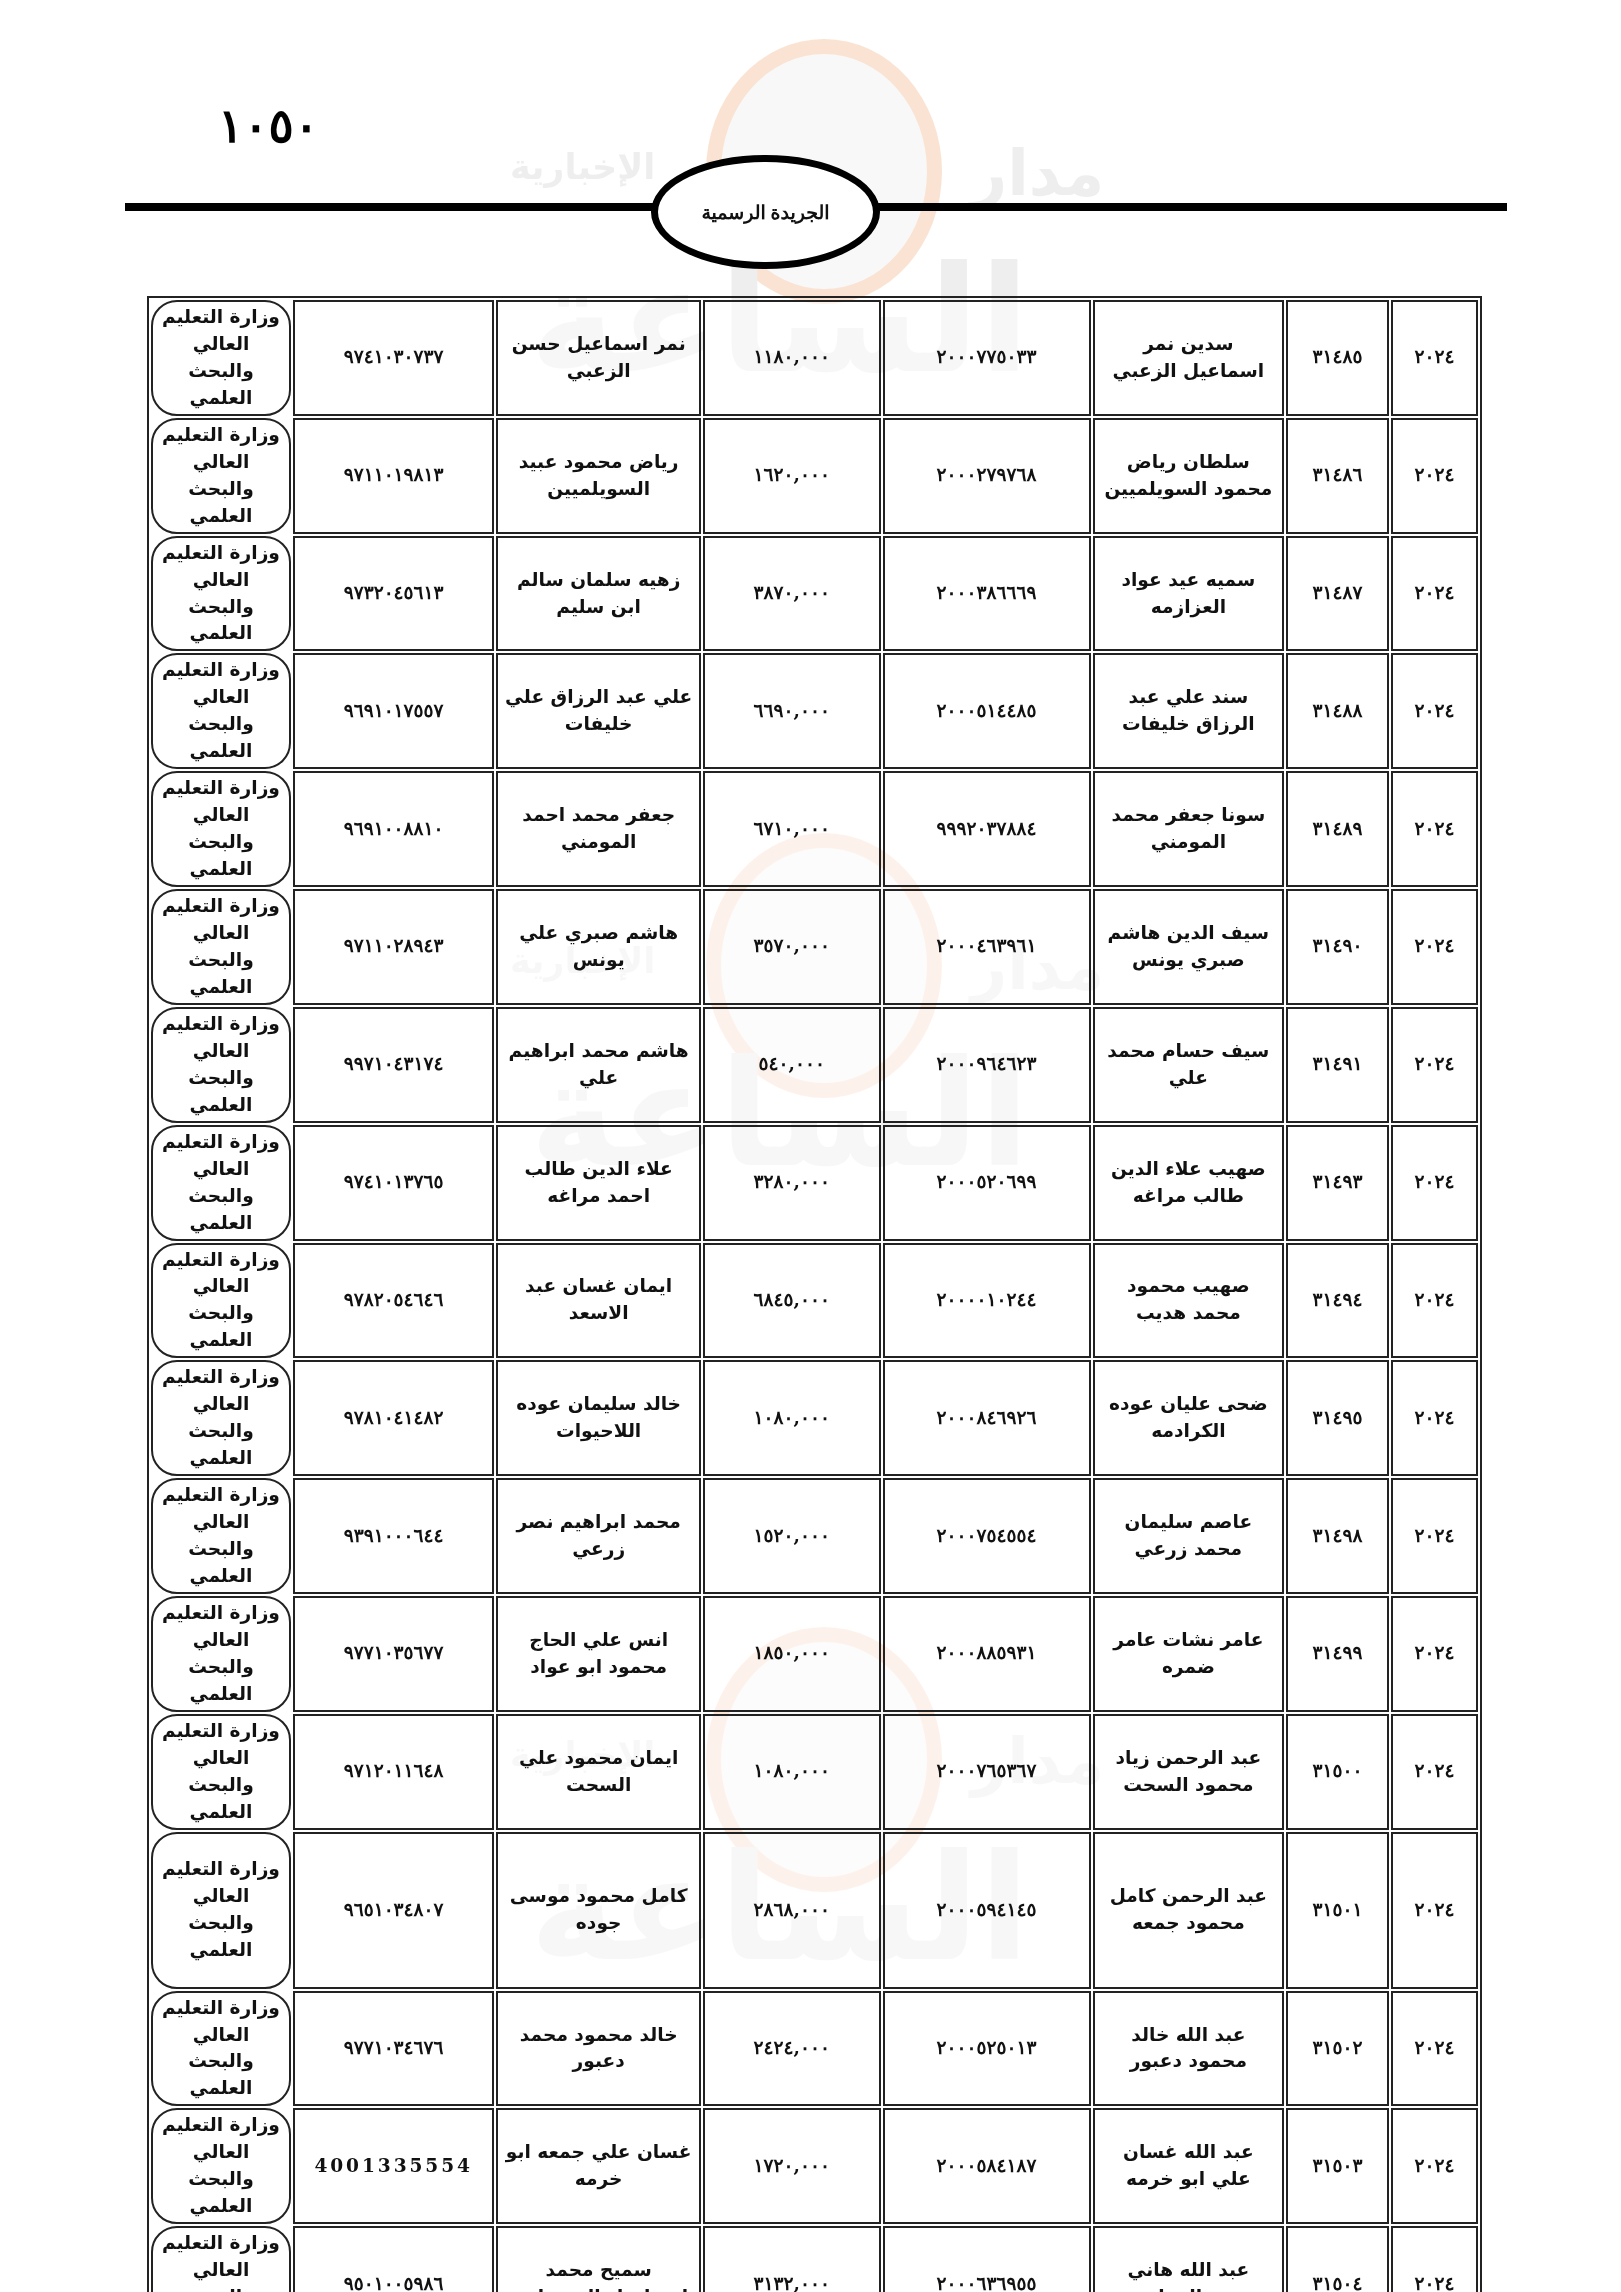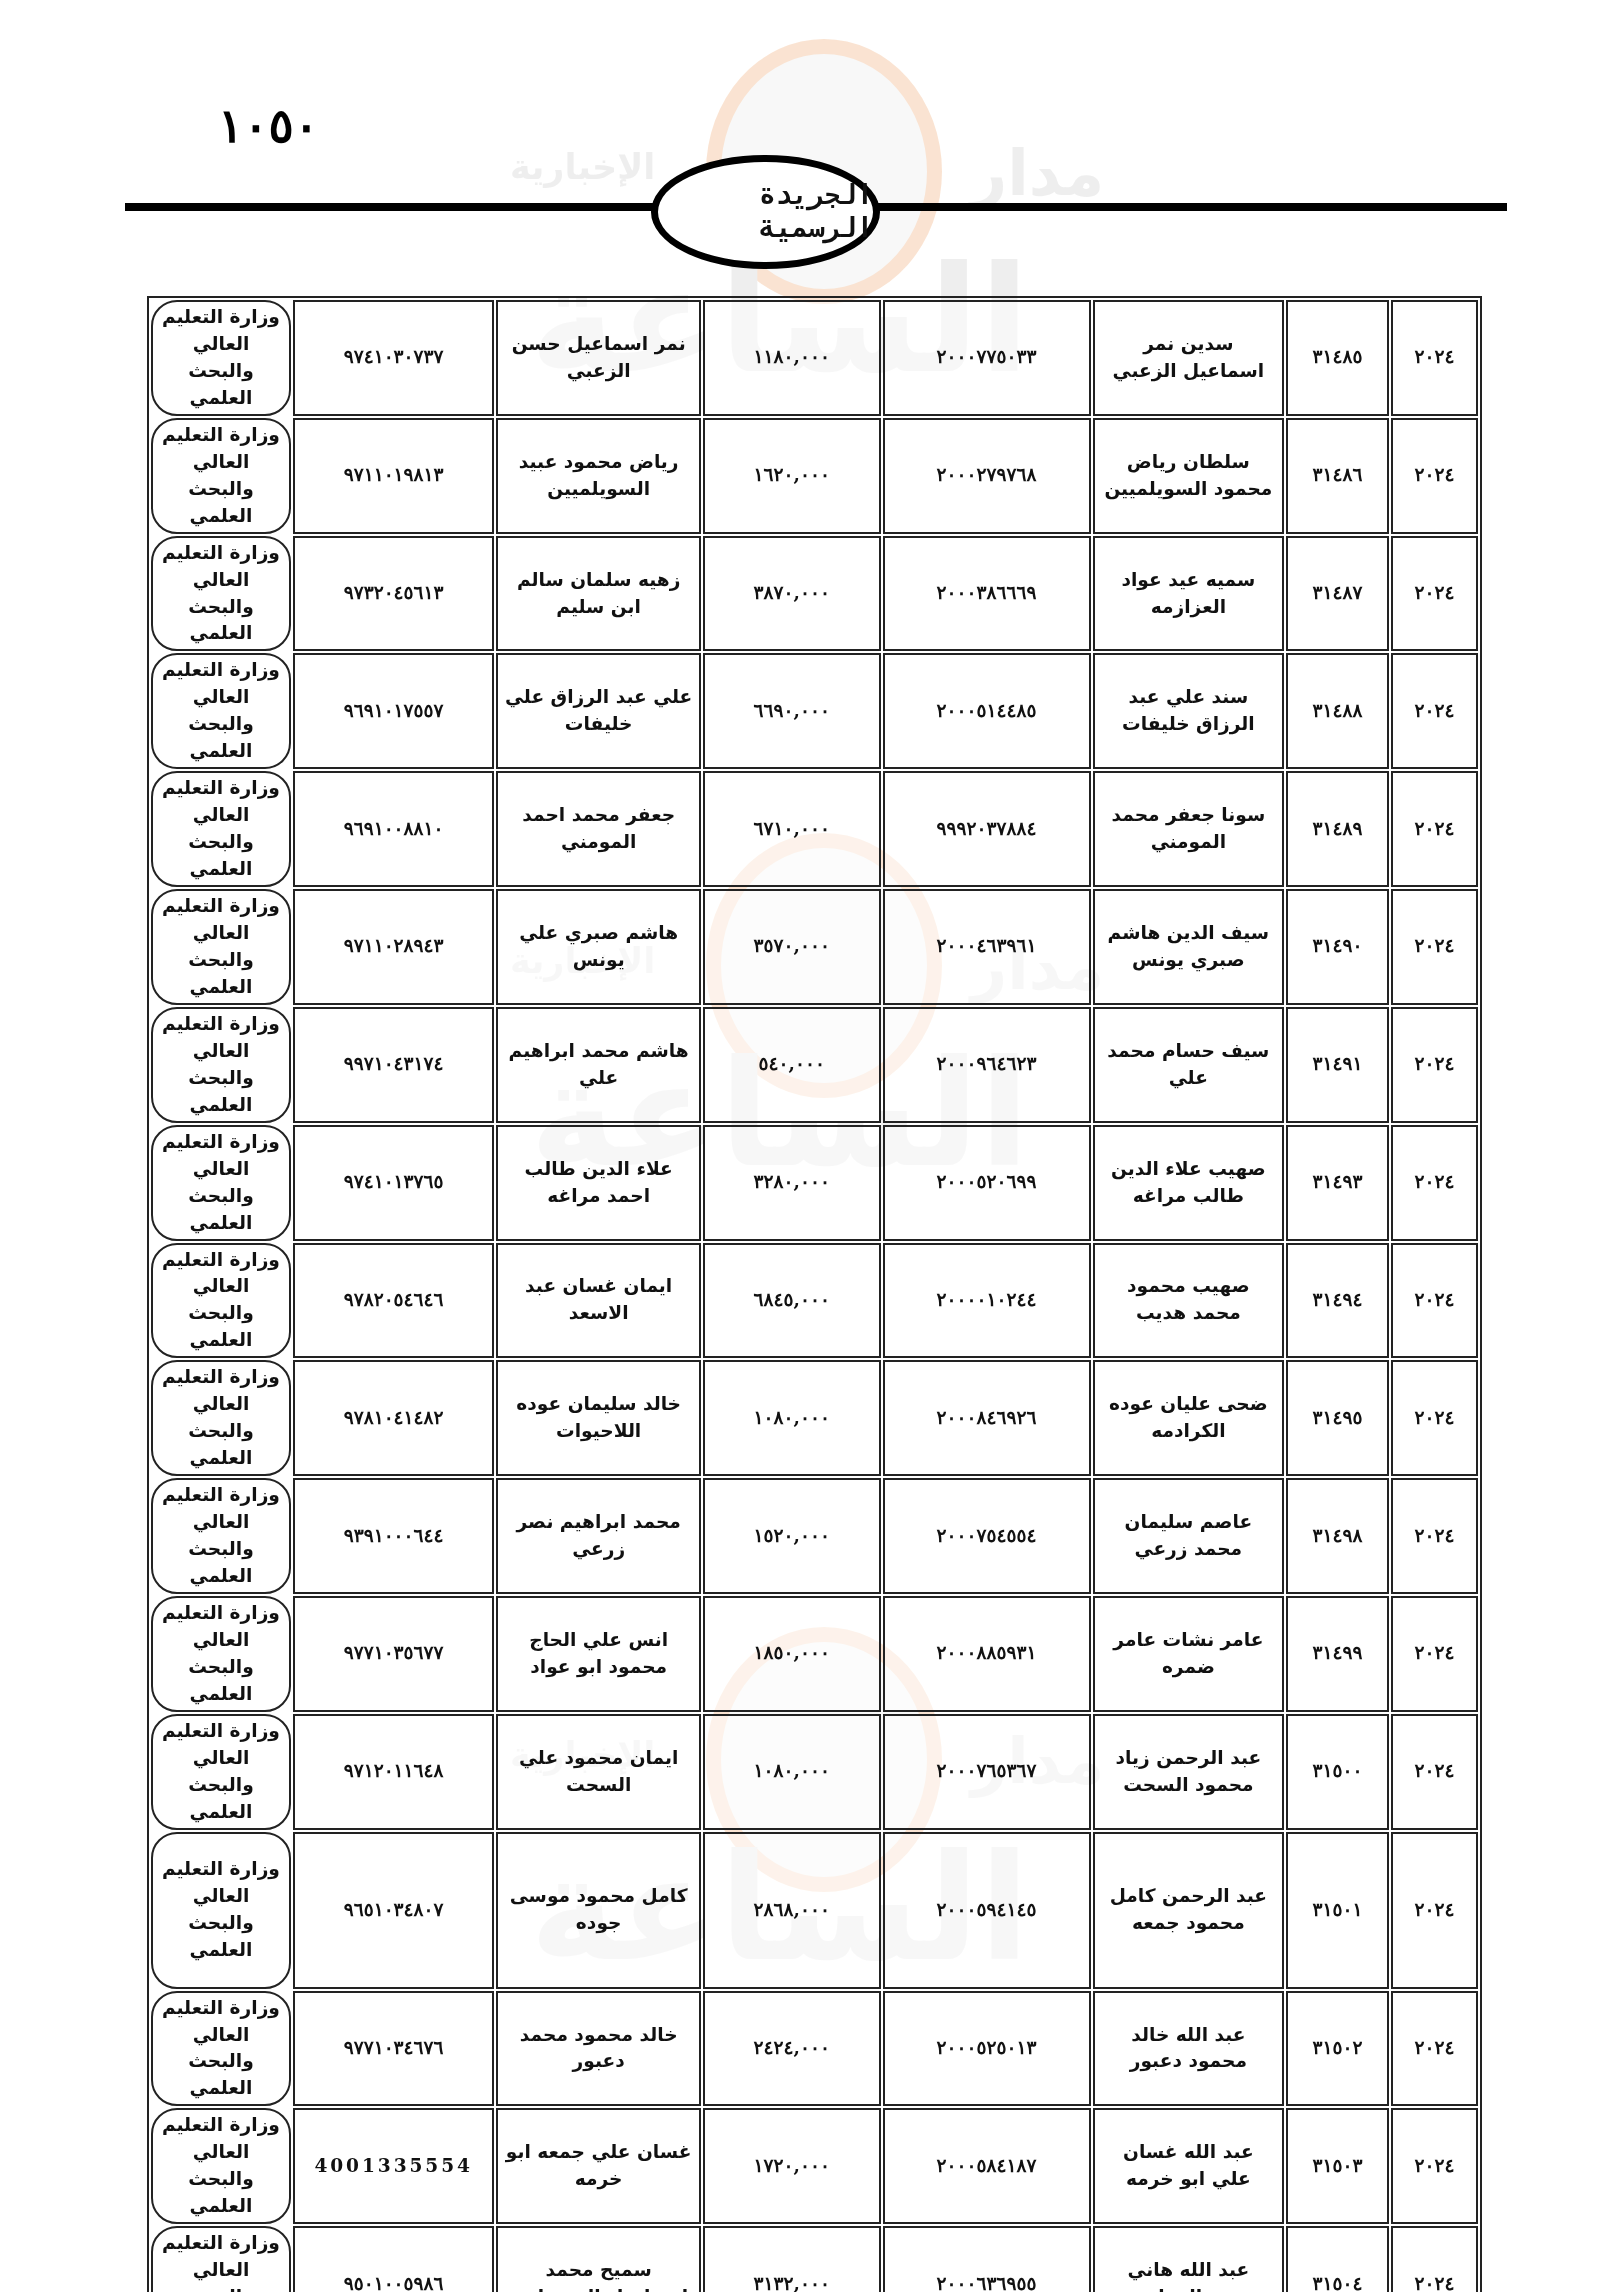--- a/index.html
+++ b/index.html
@@ -3,21 +3,21 @@
 <meta charset="utf-8">
 <style>
   html, body { margin: 0; padding: 0; background: #ffffff; }
   body { width: 1621px; height: 2293px; position: relative; overflow: hidden; font-family: "DejaVu Sans", sans-serif; color: #111; }
   .watermark { position: absolute; left: 510px; width: 608px; height: 549px; pointer-events: none; opacity: 0.5; }
   .wm-clock { position: absolute; left: 196px; top: 0; width: 206px; height: 235px; border-radius: 50%; border: 15.7px solid #f6c9a6; background: #f2f2f2; }
   .wm-text { position: absolute; color: #dedede; font-family: "DejaVu Sans", sans-serif; font-weight: bold; }
   .page-number { position: absolute; left: 218px; top: 98px; font-family: "DejaVu Serif", serif; font-weight: bold; font-size: 47px; letter-spacing: 3.9px; color: #000; direction: rtl; }
   .header-rule { position: absolute; left: 125px; top: 203px; width: 1382px; height: 7.8px; background: #000; }
   .header-oval { position: absolute; left: 651px; top: 155px; width: 229px; height: 114px; border: 7.8px solid #000; border-radius: 50%; background: #fff; display: flex; align-items: center; justify-content: center; box-sizing: border-box; }
-  .header-title { font-family: Liberation Mono, monospace; font-weight: bold; font-size: 27px; direction: rtl; }
+  .header-title { font-family: Liberation Serif, serif; font-weight: bold; font-size: 19px; direction: rtl; }
   table.records { position: absolute; left: 147px; top: 296px; width: 1335px; border-collapse: separate; border-spacing: 2px; border: 2.9px double #222; background: transparent; direction: rtl; }
   table.records td { border: 2.9px double #222; background: rgba(255,255,255,0.55); text-align: center; vertical-align: middle; font-weight: bold; font-size: 18.6px; line-height: 1.45; padding: 2px 5.9px; }
   td.c-year { width: 74px; }
   td.c-num { width: 90px; }
   td.c-student { width: 182px; }
   td.c-sid { width: 200px; }
   td.c-amount { width: 169px; margin-top: 40px; }
   td.c-parent { width: 196px; }
   td.c-nid { width: 188px; }
   td.c-ministry { width: 129px; font-size: 17.6px; line-height: 1.3; border-radius: 26px; }

